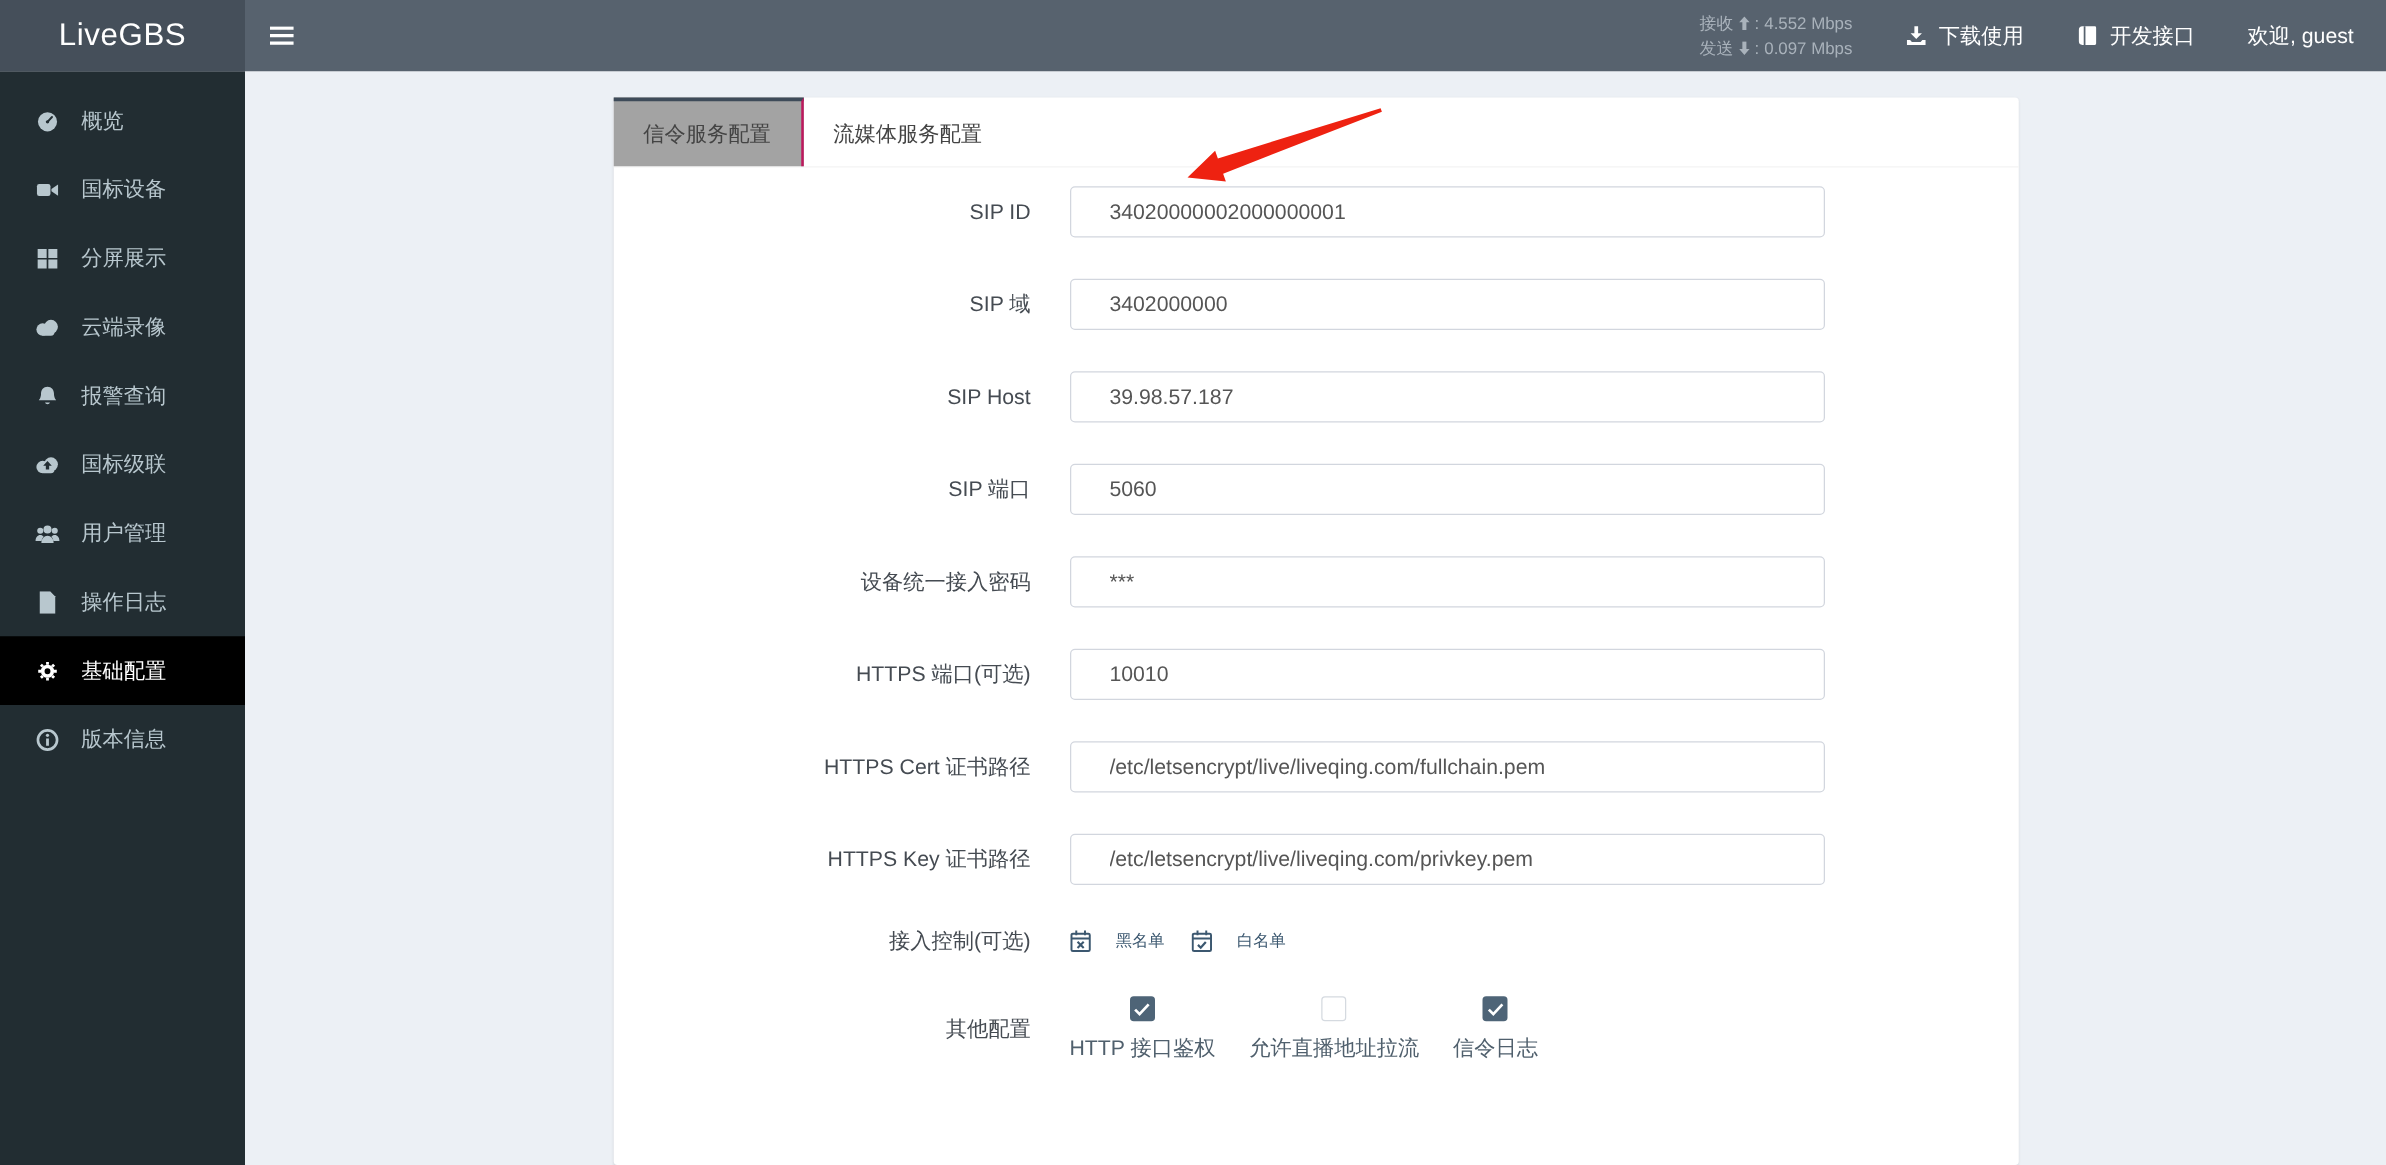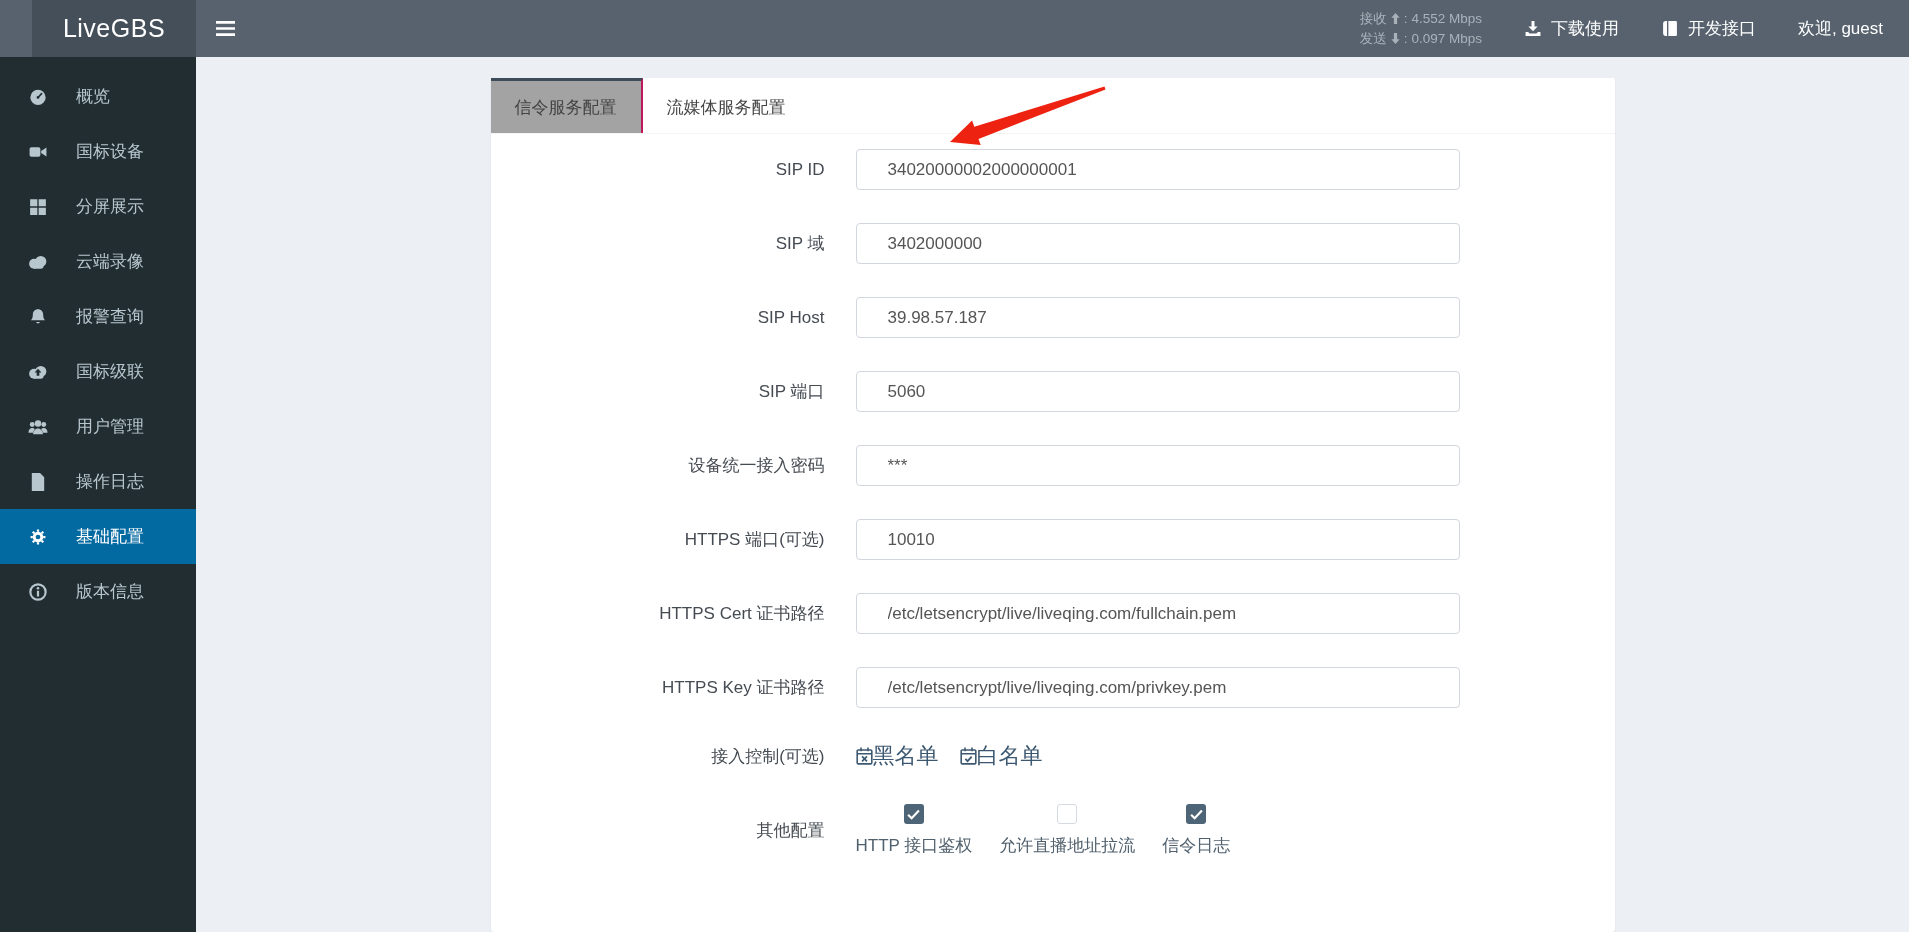--- a/index.html
+++ b/index.html
@@ -1,54 +1,54 @@
 <!DOCTYPE html>
 <html><head>
 <meta charset="utf-8">
 <style>
   * { margin:0; padding:0; box-sizing:border-box; }
   html,body { width:1909px; height:932px; overflow:hidden; }
   body { font-family:"Liberation Sans","DejaVu Sans",sans-serif; background:#ecf0f5; position:relative; }
 
   
   .topbar { position:absolute; top:0; left:0; width:1909px; height:57px; background:#57626e; display:flex; align-items:stretch; z-index:5; }
-  .logo { width:164px; background:#454f5a; color:#fff; font-size:25px; letter-spacing:.5px; display:flex; align-items:center; justify-content:center;margin-left:32px; }
+  .logo { width:196px; background:#454f5a; color:#fff; font-size:25px; letter-spacing:.5px; display:flex; align-items:center; justify-content:center; }
   .hamburger { width:58px; display:flex; align-items:center; justify-content:center; color:#fff; cursor:pointer; }
   .hamburger .icon svg { width:19px; height:15px; display:block; }
   .topbar-right { margin-left:auto; display:flex; align-items:center; gap:42px; padding-right:26px; }
   .net-stats { color:#a9b2bb; font-size:13.5px; line-height:1.45; }
   .net-line { display:flex; align-items:center; gap:4px; white-space:nowrap; }
   .net-line .icon svg { width:9px; height:11px; display:block; }
   .top-action { color:#fff; font-size:17px; display:flex; align-items:center; gap:9px; cursor:pointer; white-space:nowrap; }
   .top-action .icon svg { width:18px; height:17px; display:block; }
   .welcome { color:#fff; font-size:17px; white-space:nowrap; }
 
   
   .sidebar { position:absolute; top:57px; left:0; width:196px; height:875px; background:#222d32; z-index:4; padding-top:12px; }
-  .side-item { height:55px; display:flex; align-items:center; padding-left:27px; gap:28px; color:#b8c7ce; font-size:17px; cursor:pointer; }
-  .side-item.active { background:#0369a1; color:#ffffff; }
+  .side-item { height:55px; display:flex; align-items:center; padding-left:27px; gap:17px; color:#b8c7ce; font-size:17px; cursor:pointer; }
+  .side-item.active { background:#000000; color:#ffffff; }
   .side-item .icon { width:21px; display:flex; justify-content:center; }
   .side-item .icon svg { width:20px; height:18px; display:block; }
 
   
   .main { position:absolute; top:57px; left:196px; width:1713px; height:875px; }
   .card { width:1124px; height:854px; margin:21px auto 0; background:#fff; border-radius:3px; box-shadow:0 1px 2px rgba(0,0,0,.08); }
   .tabs { display:flex; border-bottom:1px solid #f4f4f4; }
   .tab { height:55px; padding:0 24px; display:flex; align-items:center; font-size:17px; color:#444; border-top:3px solid transparent; cursor:pointer; }
   .tab.active { border-top-color:#3e4b59; border-right:2px solid #be185d; background:#a3a3a3; }
 
   .config-form { padding-top:15px; }
   .frow { display:flex; align-items:center; margin-bottom:33px; }
   .frow-label { flex:0 0 365px; text-align:right; padding-right:31px; font-size:17px; color:#454b52; white-space:nowrap; }
   .form-input { width:604px; height:41px; border:1px solid #d2d6de; border-radius:4px; padding:0 31px; font-size:17px; color:#555; background:#fff; outline:none; font-family:inherit; }
   .select-box { width:604px; height:41px; border:1px solid #d2d6de; border-radius:4px; padding:0 14px; font-size:17px; color:#555; background:#fff; display:flex; align-items:center; justify-content:space-between; cursor:pointer; }
   .select-box .icon svg { width:13px; height:8px; display:block; }
 
   .ac-links { display:flex; align-items:center; gap:21px; }
-  .ac-link { display:flex; align-items:center; gap:0; color:#3c5870; font-size:22px; cursor:pointer; }
+  .ac-link { display:flex; align-items:center; gap:20px; color:#3c5870; font-size:13px; cursor:pointer; }
   .ac-link .icon svg { width:17px; height:18px; display:block; }
 
   .cb-group { display:flex; align-items:center; gap:27px; }
   .cb-item { display:flex; align-items:center; gap:10px; cursor:pointer;flex-direction:column; }
   .cb-box { width:20px; height:20px; border-radius:3px; display:flex; align-items:center; justify-content:center; }
   .cb-box.checked { background:#4e6477; }
   .cb-box.unchecked { background:#fff; border:1px solid #d5dae0; }
   .cb-box svg { width:13px; height:11px; display:block; }
   .cb-label { font-size:17px; color:#50606d; }
 

